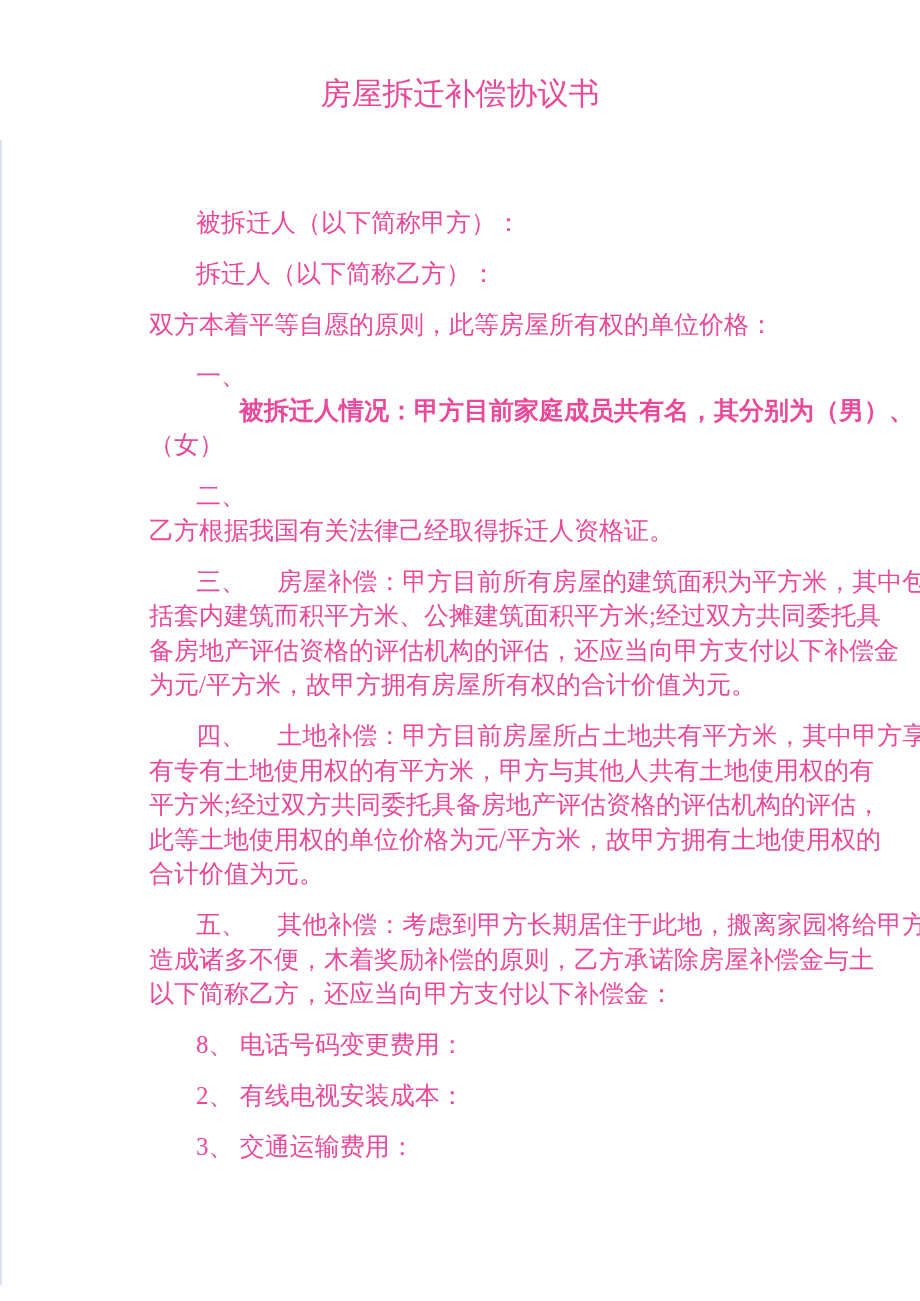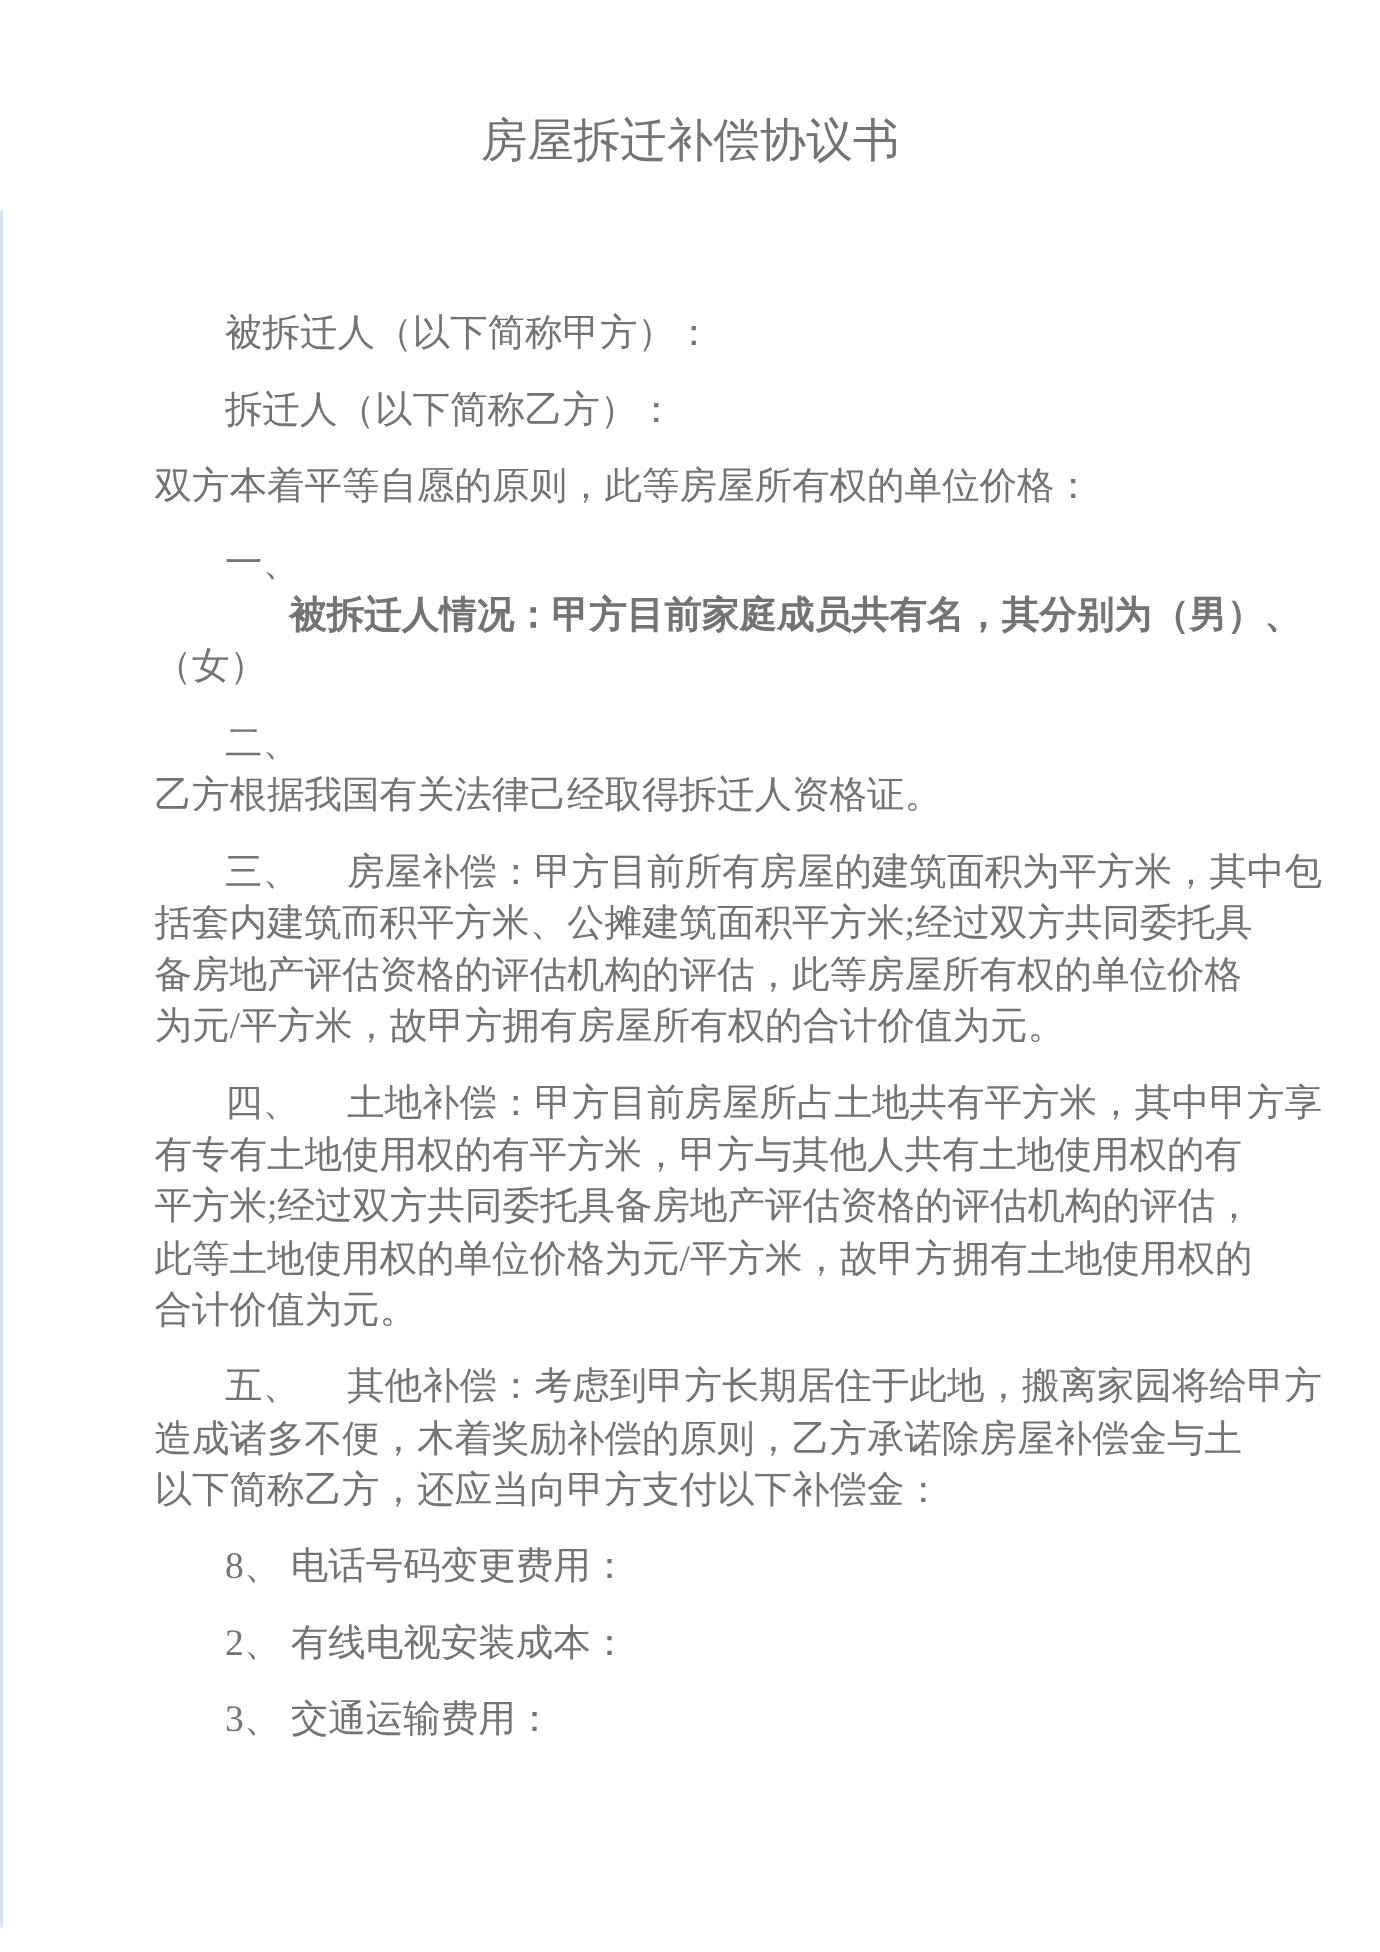--- a/index.html
+++ b/index.html
@@ -29,34 +29,35 @@
     padding-top: 74px;
     text-align: center;
     font-size: 31px;
     font-weight: 400;
     line-height: 40px;
     letter-spacing: 0px;
   }
   .content {
     padding: 92px 60px 0 103px;
     font-size: 25px;
+    margin-left: 46px;
   }
   .line {
     line-height: 34.5px;
     white-space: nowrap;
   }
   .flush   { padding-left: 0; }
   .indent1 { padding-left: 47px; }
   .indent2 { padding-left: 90px; font-weight: bold; }
   .paragraph + .paragraph { margin-top: 16.5px; }
 </style>
 </head>
 <body>
 
-<div class="page" style="background: rgb(255, 255, 255); color: #737373;">
+<div class="page" style="background: rgb(255, 255, 255); color: #ec4899;">
   <div class="accent-line" style="background: rgb(219, 229, 241);"></div>
   <h1 class="doc-title">房屋拆迁补偿协议书</h1>
   <div class="content" id="content">
       <div class="paragraph">
         <div class="line indent1">被拆迁人（以下简称甲方）：</div>
       </div>
       <div class="paragraph">
         <div class="line indent1">拆迁人（以下简称乙方）：</div>
       </div>
       <div class="paragraph">
@@ -67,21 +68,21 @@
         <div class="line indent2">被拆迁人情况：甲方目前家庭成员共有名，其分别为（男）、</div>
         <div class="line flush">（女）</div>
       </div>
       <div class="paragraph">
         <div class="line indent1">二、</div>
         <div class="line flush">乙方根据我国有关法律己经取得拆迁人资格证。</div>
       </div>
       <div class="paragraph">
         <div class="line indent1">三、　 房屋补偿：甲方目前所有房屋的建筑面积为平方米，其中包</div>
         <div class="line flush">括套内建筑而积平方米、公摊建筑面积平方米;经过双方共同委托具</div>
-        <div class="line flush">备房地产评估资格的评估机构的评估，此等房屋所有权的单位价格</div>
+        <div class="line flush">备房地产评估资格的评估机构的评估，还应当向甲方支付以下补偿金</div>
         <div class="line flush">为元/平方米，故甲方拥有房屋所有权的合计价值为元。</div>
       </div>
       <div class="paragraph">
         <div class="line indent1">四、　 土地补偿：甲方目前房屋所占土地共有平方米，其中甲方享</div>
         <div class="line flush">有专有土地使用权的有平方米，甲方与其他人共有土地使用权的有</div>
         <div class="line flush">平方米;经过双方共同委托具备房地产评估资格的评估机构的评估，</div>
         <div class="line flush">此等土地使用权的单位价格为元/平方米，故甲方拥有土地使用权的</div>
         <div class="line flush">合计价值为元。</div>
       </div>
       <div class="paragraph">

